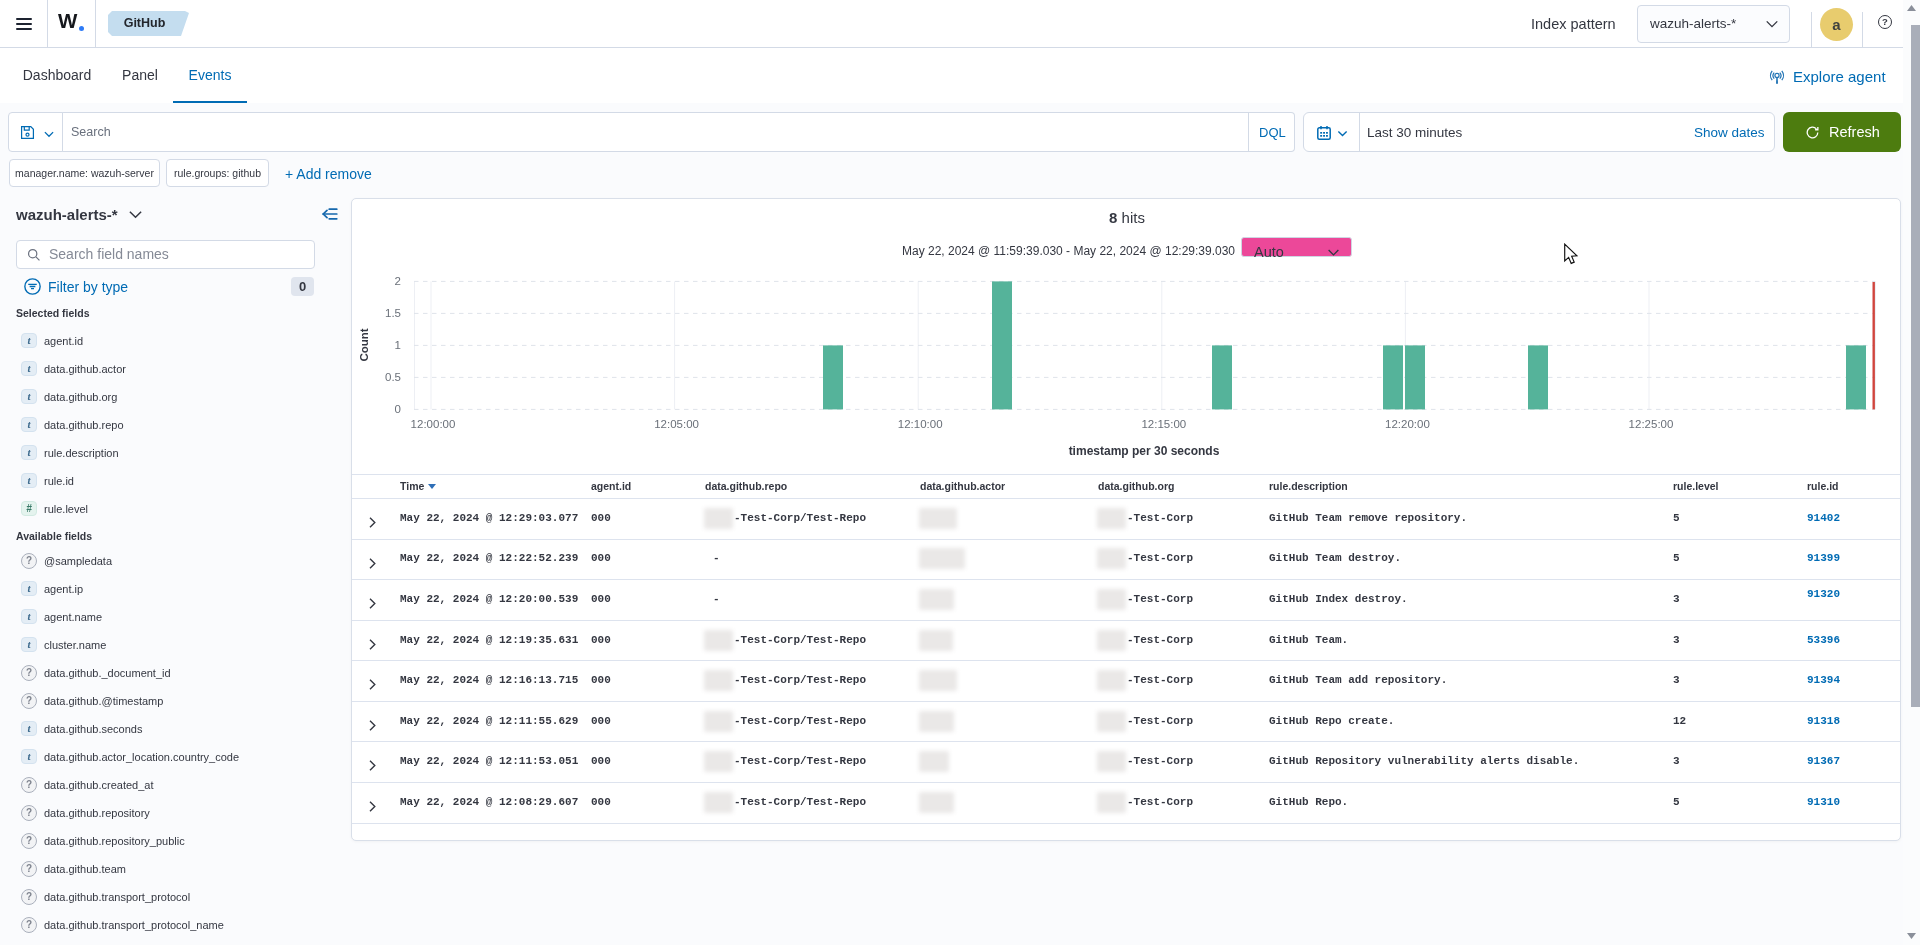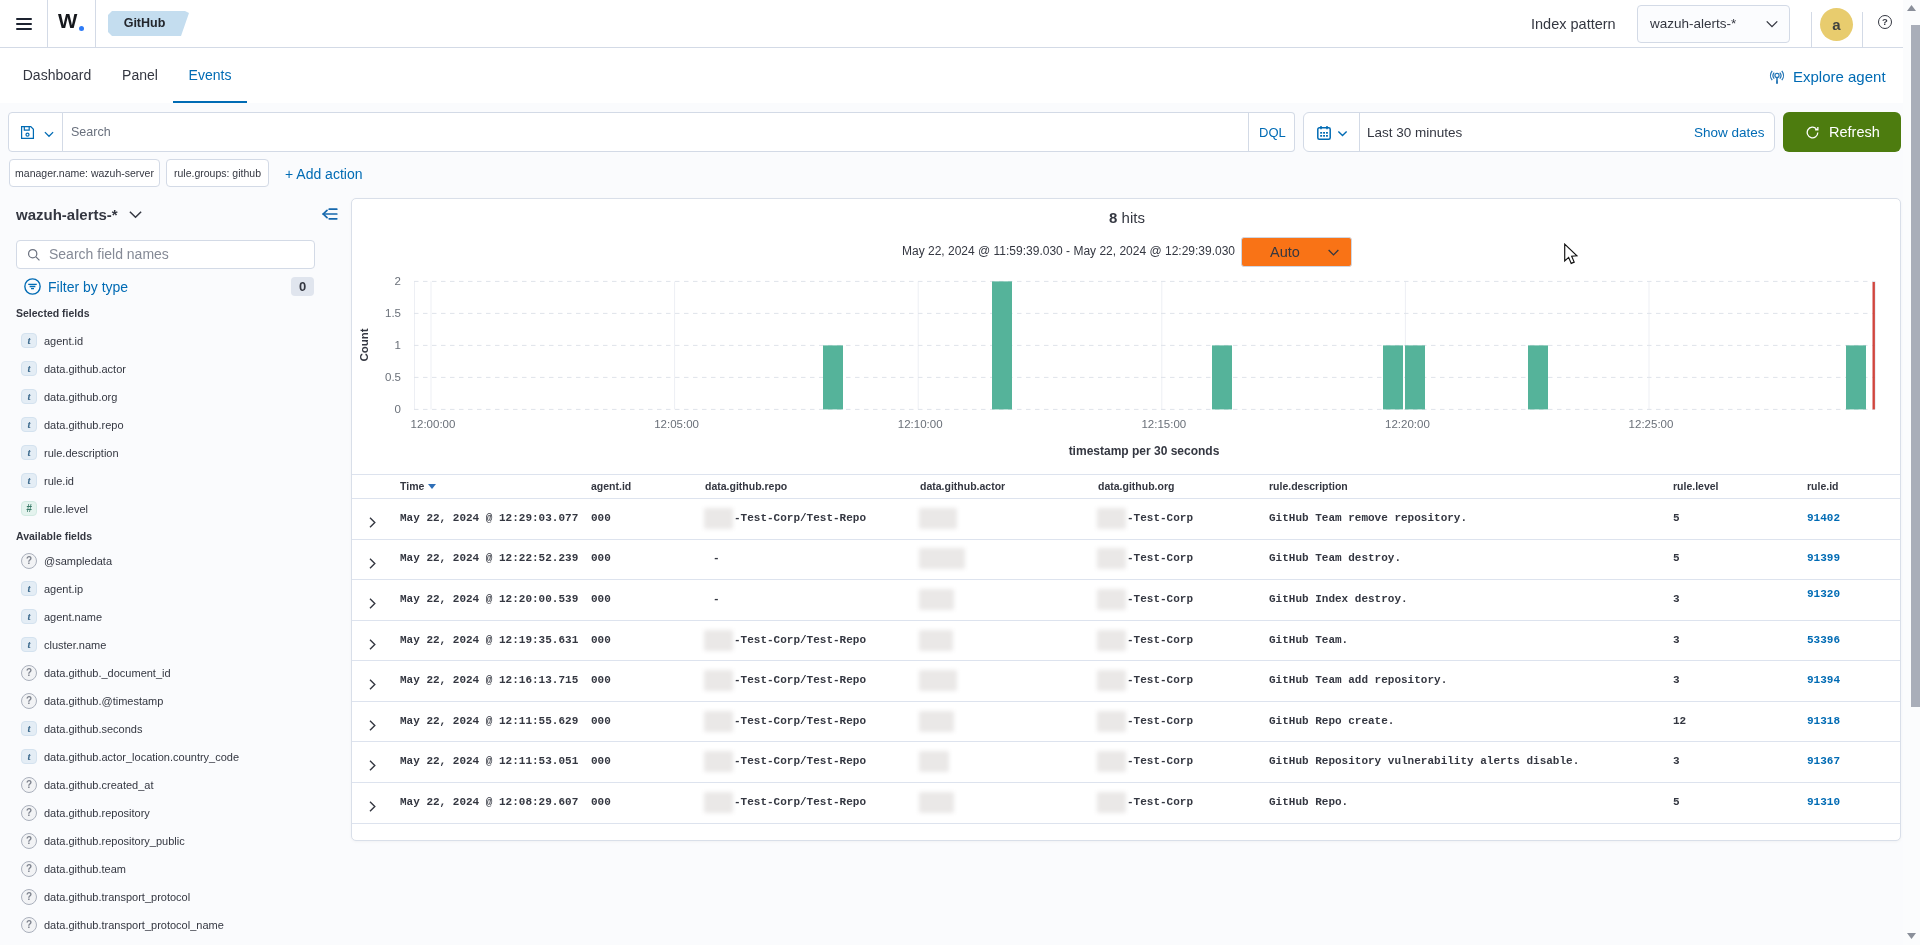--- a/index.html
+++ b/index.html
@@ -49,21 +49,21 @@
 .ftext { position:absolute; left:22px; font-size:11px; line-height:14px; color:#343741; }
 .tok { position:absolute; width:16px; height:15px; border-radius:4px; text-align:center; }
 .tok-t { background:#e4edf5; border:1px solid #d4e2ef; color:#3d6a8d; font-style:italic; font-weight:700; font-size:11px; line-height:13px; font-family:"Liberation Serif",serif; }
 .tok-n { background:#e4f3ee; border:1px solid #d2eae2; color:#3a7a68; font-style:italic; font-weight:700; font-size:10px; line-height:13px; }
 .tok-q { border:1px solid #aab0bc; border-radius:50%; width:16px; height:16px; color:#7e838e; font-size:10px; font-weight:700; line-height:14px; background:#f2f3f5; }
 
 
 #card { position:absolute; left:351px; top:198px; width:1550px; height:643px; background:#fff; border:1px solid #d9dfe9; border-radius:5px; box-shadow:0 1px 3px rgba(0,0,0,0.04); }
 #hits { position:absolute; left:0; top:10px; width:1550px; text-align:center; font-size:15px; color:#343741; }
 #drange { position:absolute; left:550px; top:45px; font-size:12px; color:#343741; }
-#autosel { position:absolute; left:889px; top:38px; width:111px; height:30px; border:1px solid #cfd6e2; border-radius:3px; background:#f97316; font-size:14.5px; color:#343741; line-height:28px; padding-left:28px; }
+#autosel { position:absolute; left:889px; top:38px; width:111px; height:20px; border:1px solid #cfd6e2; border-radius:3px; background:#ec4899; font-size:14.5px; color:#343741; line-height:28px; padding-left:12px; }
 
 
 #dtable { position:absolute; left:0px; top:275px; width:1550px; }
 .th { position:absolute; font-size:10.5px; font-weight:700; color:#343741; top:6px; } 
 .tcell { position:absolute; font-family:"Liberation Mono",monospace; font-size:11px; color:#343741;font-weight:bold; }
 .rowline { position:absolute; left:0; width:1548px; height:1px; background:#dde3ee; }
 .blur { position:absolute; height:21px; margin-top:-4px; background:#eae8e7; border-radius:2px; filter:blur(2.2px); }
 .chev { position:absolute; left:17px; }
 a.rid { color:#006bb4; text-decoration:none; }
 
@@ -154,21 +154,21 @@
 <div id="refresh">
   <svg width="13" height="13" viewBox="0 0 16 16" style="position:absolute;left:23px;top:14px;">
       <path fill="none" stroke="#fff" stroke-width="1.6" d="M14.5 8a6.5 6.5 0 1 1-1.7-4.4"></path>
       <path fill="none" stroke="#fff" stroke-width="1.6" d="M14.6 1.2v3.4h-3.4"></path>
     </svg>
   <span>Refresh</span>
 </div>
 
 <div class="pill" style="left:9px;width:151px;">manager.name: wazuh-server</div>
 <div class="pill" style="left:166px;width:103px;">rule.groups: github</div>
-<div id="addfilter">+ Add action</div>
+<div id="addfilter">+ Add remove</div>
 
 <div id="sidebar">
   <div id="sb-title">wazuh-alerts-*
     <svg width="15" height="15" viewBox="0 0 16 16" style="vertical-align:-2px;margin-left:6px;">
         <path d="M2 5l6 6 6-6" fill="none" stroke="#343741" stroke-width="1.6"></path>
       </svg>
   </div>
   <svg width="16" height="12" viewBox="0 0 16 12" style="position:absolute;left:322px;top:208px;">
       <g stroke="#1668ad" stroke-width="1.7" fill="none" stroke-linecap="round">
         <path d="M7.2 1.2h7.6"></path>

